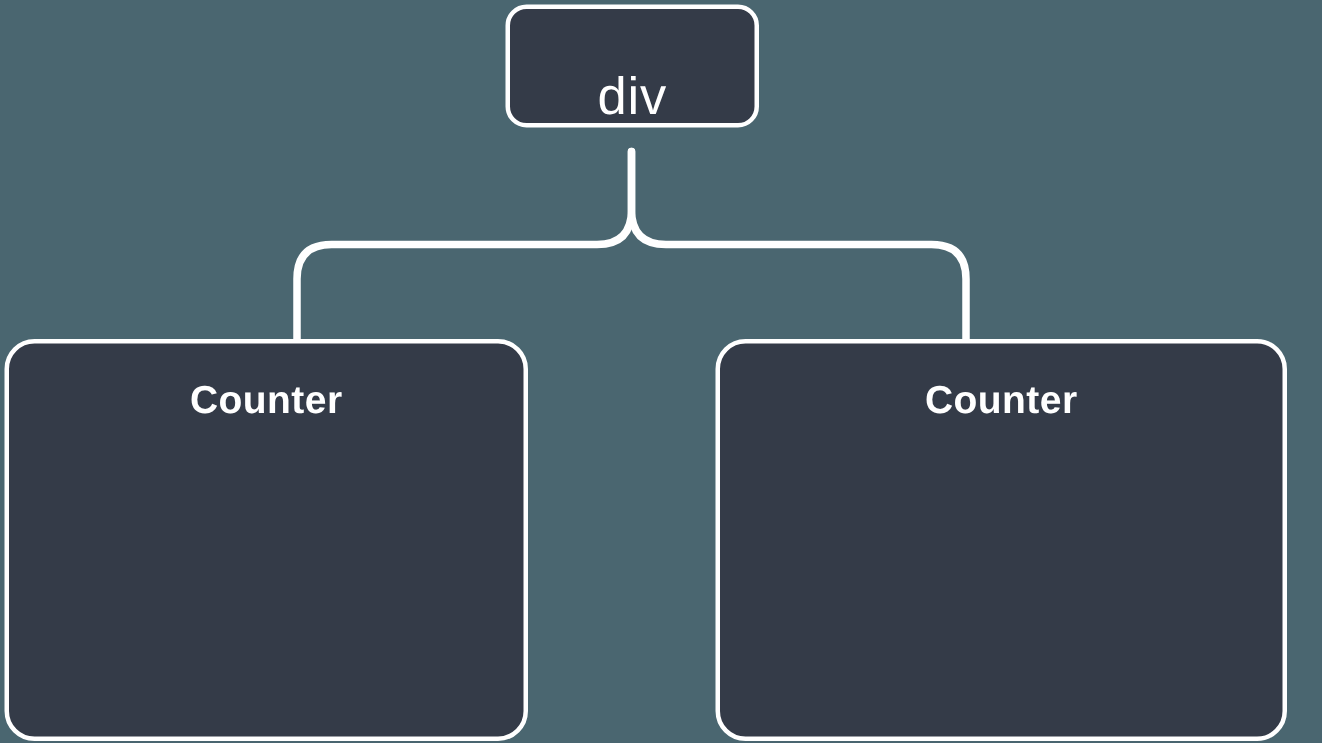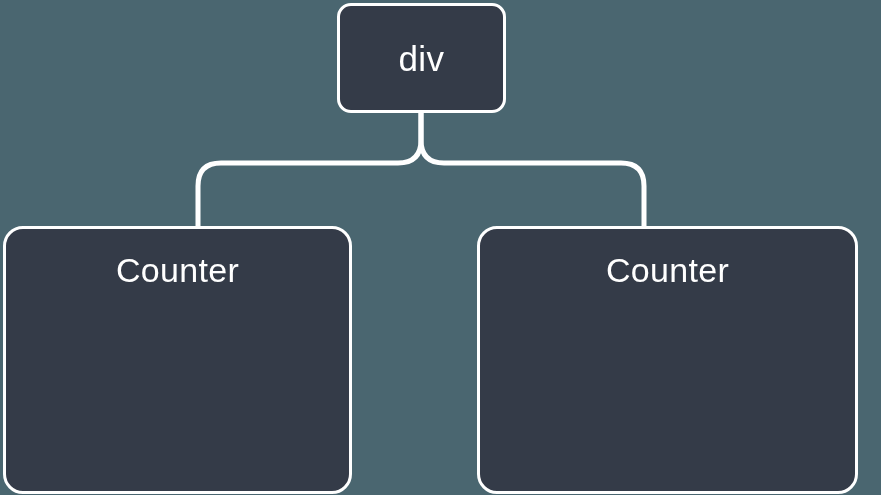--- a/index.html
+++ b/index.html
@@ -32,24 +32,24 @@
     box-sizing: border-box;
     background: #343b48;
     border: 3px solid #ffffff;
     border-radius: 20px;
   }
 
   .node-root {
     left: 337px;
     top: 3px;
     width: 169px;
-    height: 110px;
+    height: 82px;
     border-radius: 14px;
     display: flex;
-    align-items: center;
+    align-items: flex-end;
     justify-content: center;
   }
   .node-root .node-title {
     font-size: 35px;
     font-weight: 300;
     color: #ffffff;
     letter-spacing: 0.5px;
     line-height: 1;
   }
 
@@ -59,22 +59,22 @@
   }
   .node-left  { left: 3px;   width: 349px; }
   .node-right { left: 477px; width: 381px; }
 
   .node-child .node-title {
     position: absolute;
     top: 22px;
     left: 0;
     right: 0;
     text-align: center;
-    font-size: 34px;
-    font-weight: 400;
+    font-size: 26px;
+    font-weight: 700;
     color: #ffffff;
     letter-spacing: 0.3px;
   }
 </style>
 </head>
 <body>
 
 <div id="canvas">
 
   <svg class="tree-lines" viewBox="0 0 881 495" width="881" height="495">

